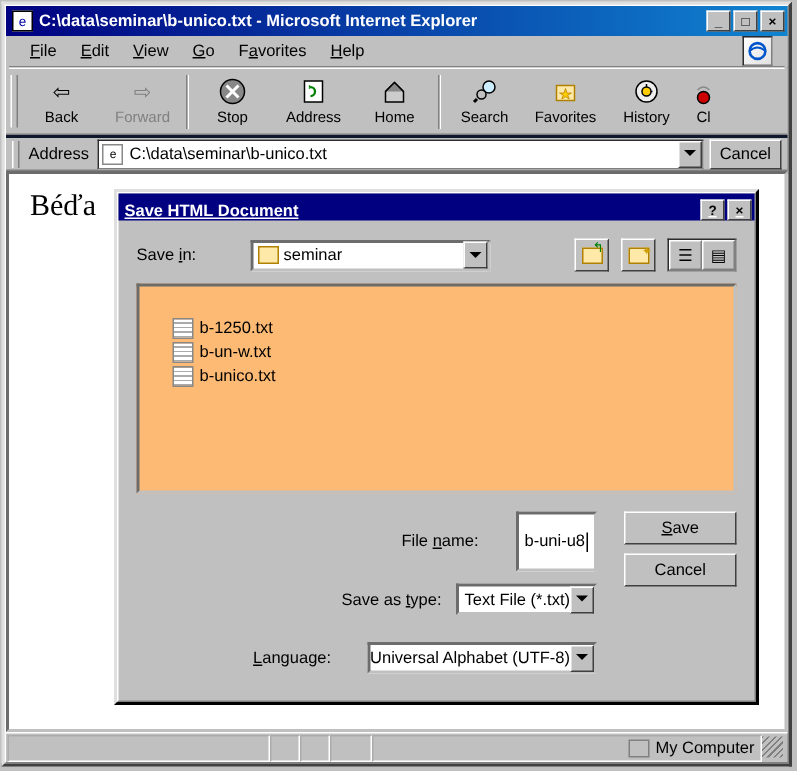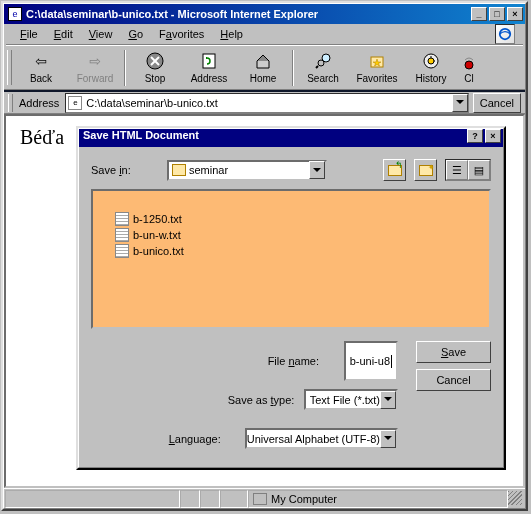--- a/index.html
+++ b/index.html
@@ -43,28 +43,28 @@
 
 .content { flex: 1; background: #fff; border: 2px inset #c0c0c0; margin: 0; position: relative; overflow: hidden; padding: 10px 14px; }
 .docword { font-family: "Times New Roman", serif; font-size: 20px; }
 
 .statusbar { display: flex; height: 20px; border-top: 1px solid #fff; padding: 1px; gap: 0; }
 .statusbar .panel { border: 1px inset #fff; height: 18px; display: flex; align-items: center; padding: 0 4px; }
 .statusbar .p1 { flex: 1; }
 .statusbar .p2 { width: 20px; }
 .statusbar .p3 { width: 20px; }
 .statusbar .p4 { width: 28px; }
-.statusbar .p5 { width: 260px; gap: 4px; }
+.statusbar .p5 { width: 260px; gap: 4px; justify-content: flex-end; }
 .statusbar .sicn { width: 14px; height: 12px; background: #c0c0c0; border: 1px solid #808080; }
 .grip { width: 14px; height: 14px; background: repeating-linear-gradient(135deg, #808080 0 1px, transparent 1px 3px); align-self: flex-end; margin: 0 2px 2px 0; }
 
 
 .dialog { position: absolute; left: 70px; top: 10px; width: 430px; background: #c0c0c0; border: 2px solid; border-color: #dfdfdf #000 #000 #dfdfdf; }
 .dialog .din { border: 1px solid; border-color: #fff #808080 #808080 #fff; }
-.dtitle { background: #000080; color: #fff; display: flex; align-items: flex-start; height: 18px; padding: 0 2px 0 4px; font-weight: bold; }
+.dtitle { background: #000080; color: #fff; display: flex; align-items: flex-end; height: 18px; padding: 0 2px 0 4px; font-weight: bold; text-decoration: underline; }
 .dtitle .dtt { flex: 1; }
 .dbody { padding: 12px 12px 16px 12px; }
 .drow { display: flex; align-items: center; gap: 8px; margin-bottom: 8px; }
 .drow .lbl { width: 68px; }
 .drow .u { text-decoration: underline; }
 .combo { flex: 1; display: flex; background: #fff; border: 2px inset #c0c0c0; height: 21px; align-items: center; }
 .combo .cicn { width: 14px; height: 12px; background: #ffe9a8; border: 1px solid #b08000; margin: 0 3px; }
 .combo .ctxt { flex: 1; }
 .iconbtn { width: 23px; height: 22px; background: #c0c0c0; border: 1px solid; border-color: #fff #404040 #404040 #fff; display: flex; align-items: center; justify-content: center; }
 .iconbtn .fold { width: 14px; height: 11px; background: #ffe9a8; border: 1px solid #b08000; position: relative; }

